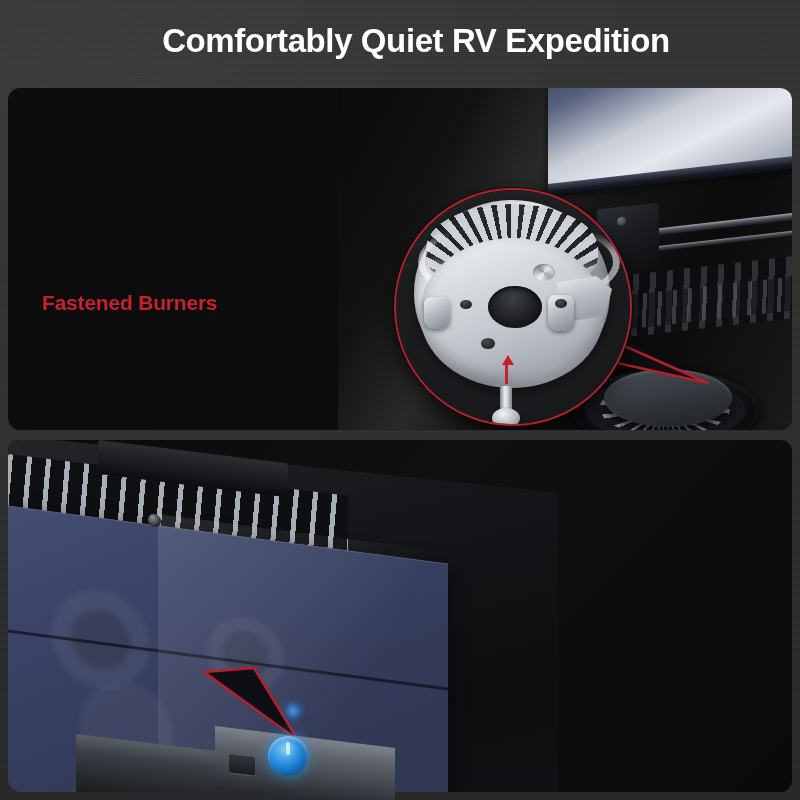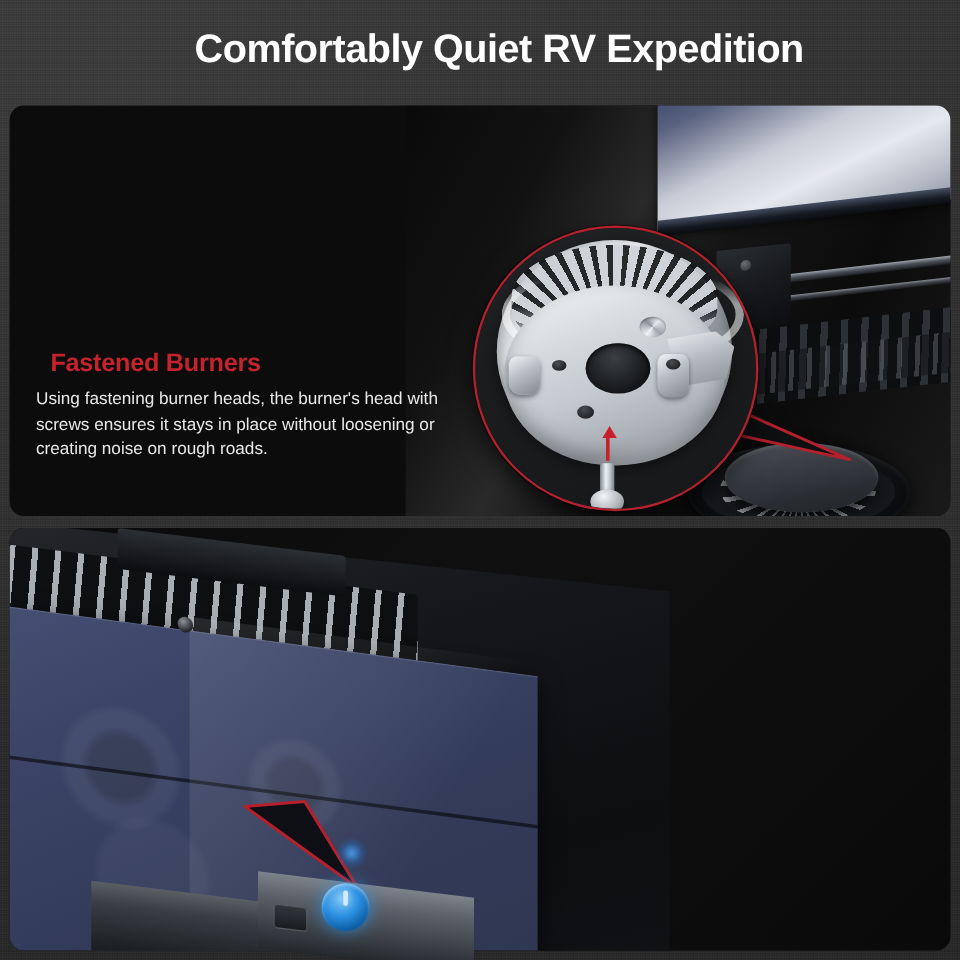--- a/index.html
+++ b/index.html
@@ -331,21 +331,20 @@
           <div class="arrow-up"></div>
           <div class="arrow-stem"></div>
           <div class="screw"></div>
           <div class="screw-head"></div>
         </div>
       </div>
     </div>
 
     <div class="block" id="block-top">
       <p class="heading">Fastened Burners</p>
-      <p class="body-txt">Using fastening burner heads, the burner's head with screws ensures it stays in place without loosening or creating noise on rough roads.</p>
     </div>
   </div>
 
   <div class="panel" id="panel-bottom">
 
     <div class="panel-art">
       <div class="b-body"></div>
       <div class="b-stovebase"></div>
       <div class="b-grates"></div>
       <div class="b-darkbar"></div>

